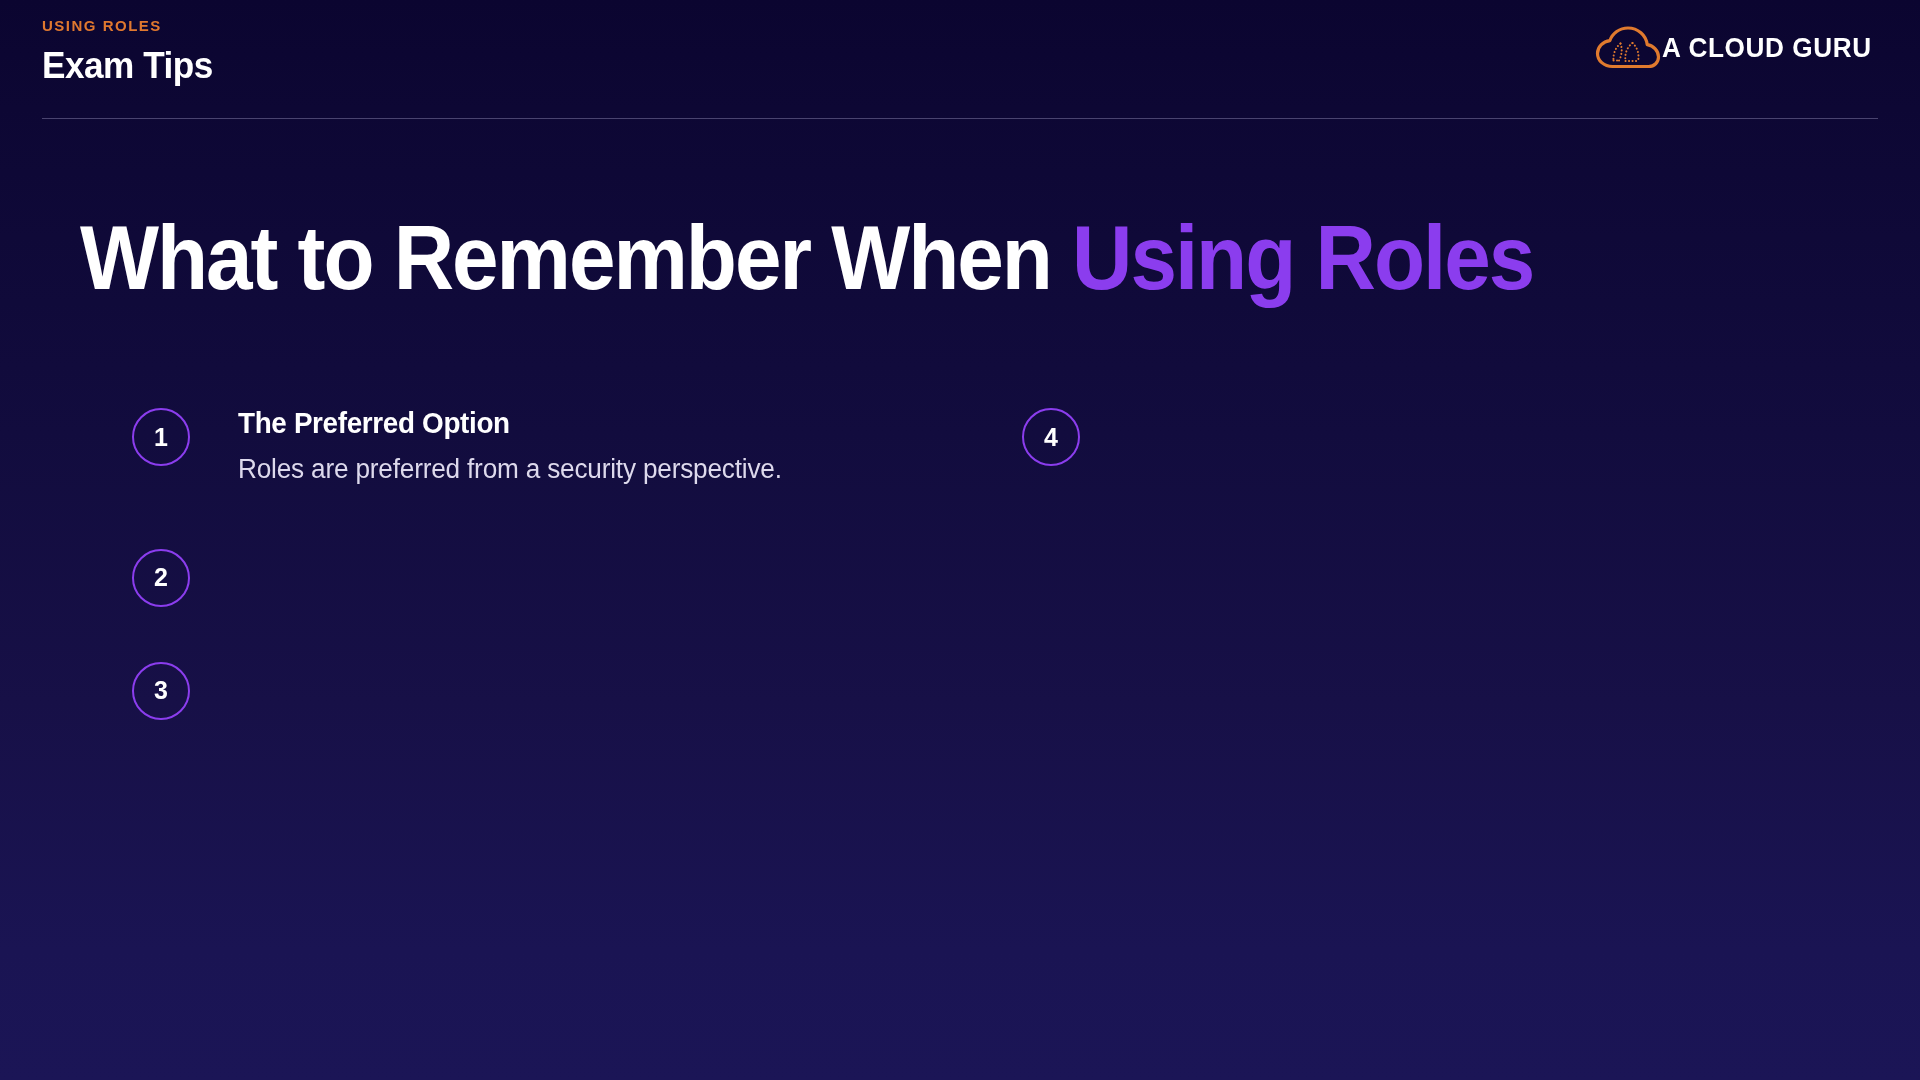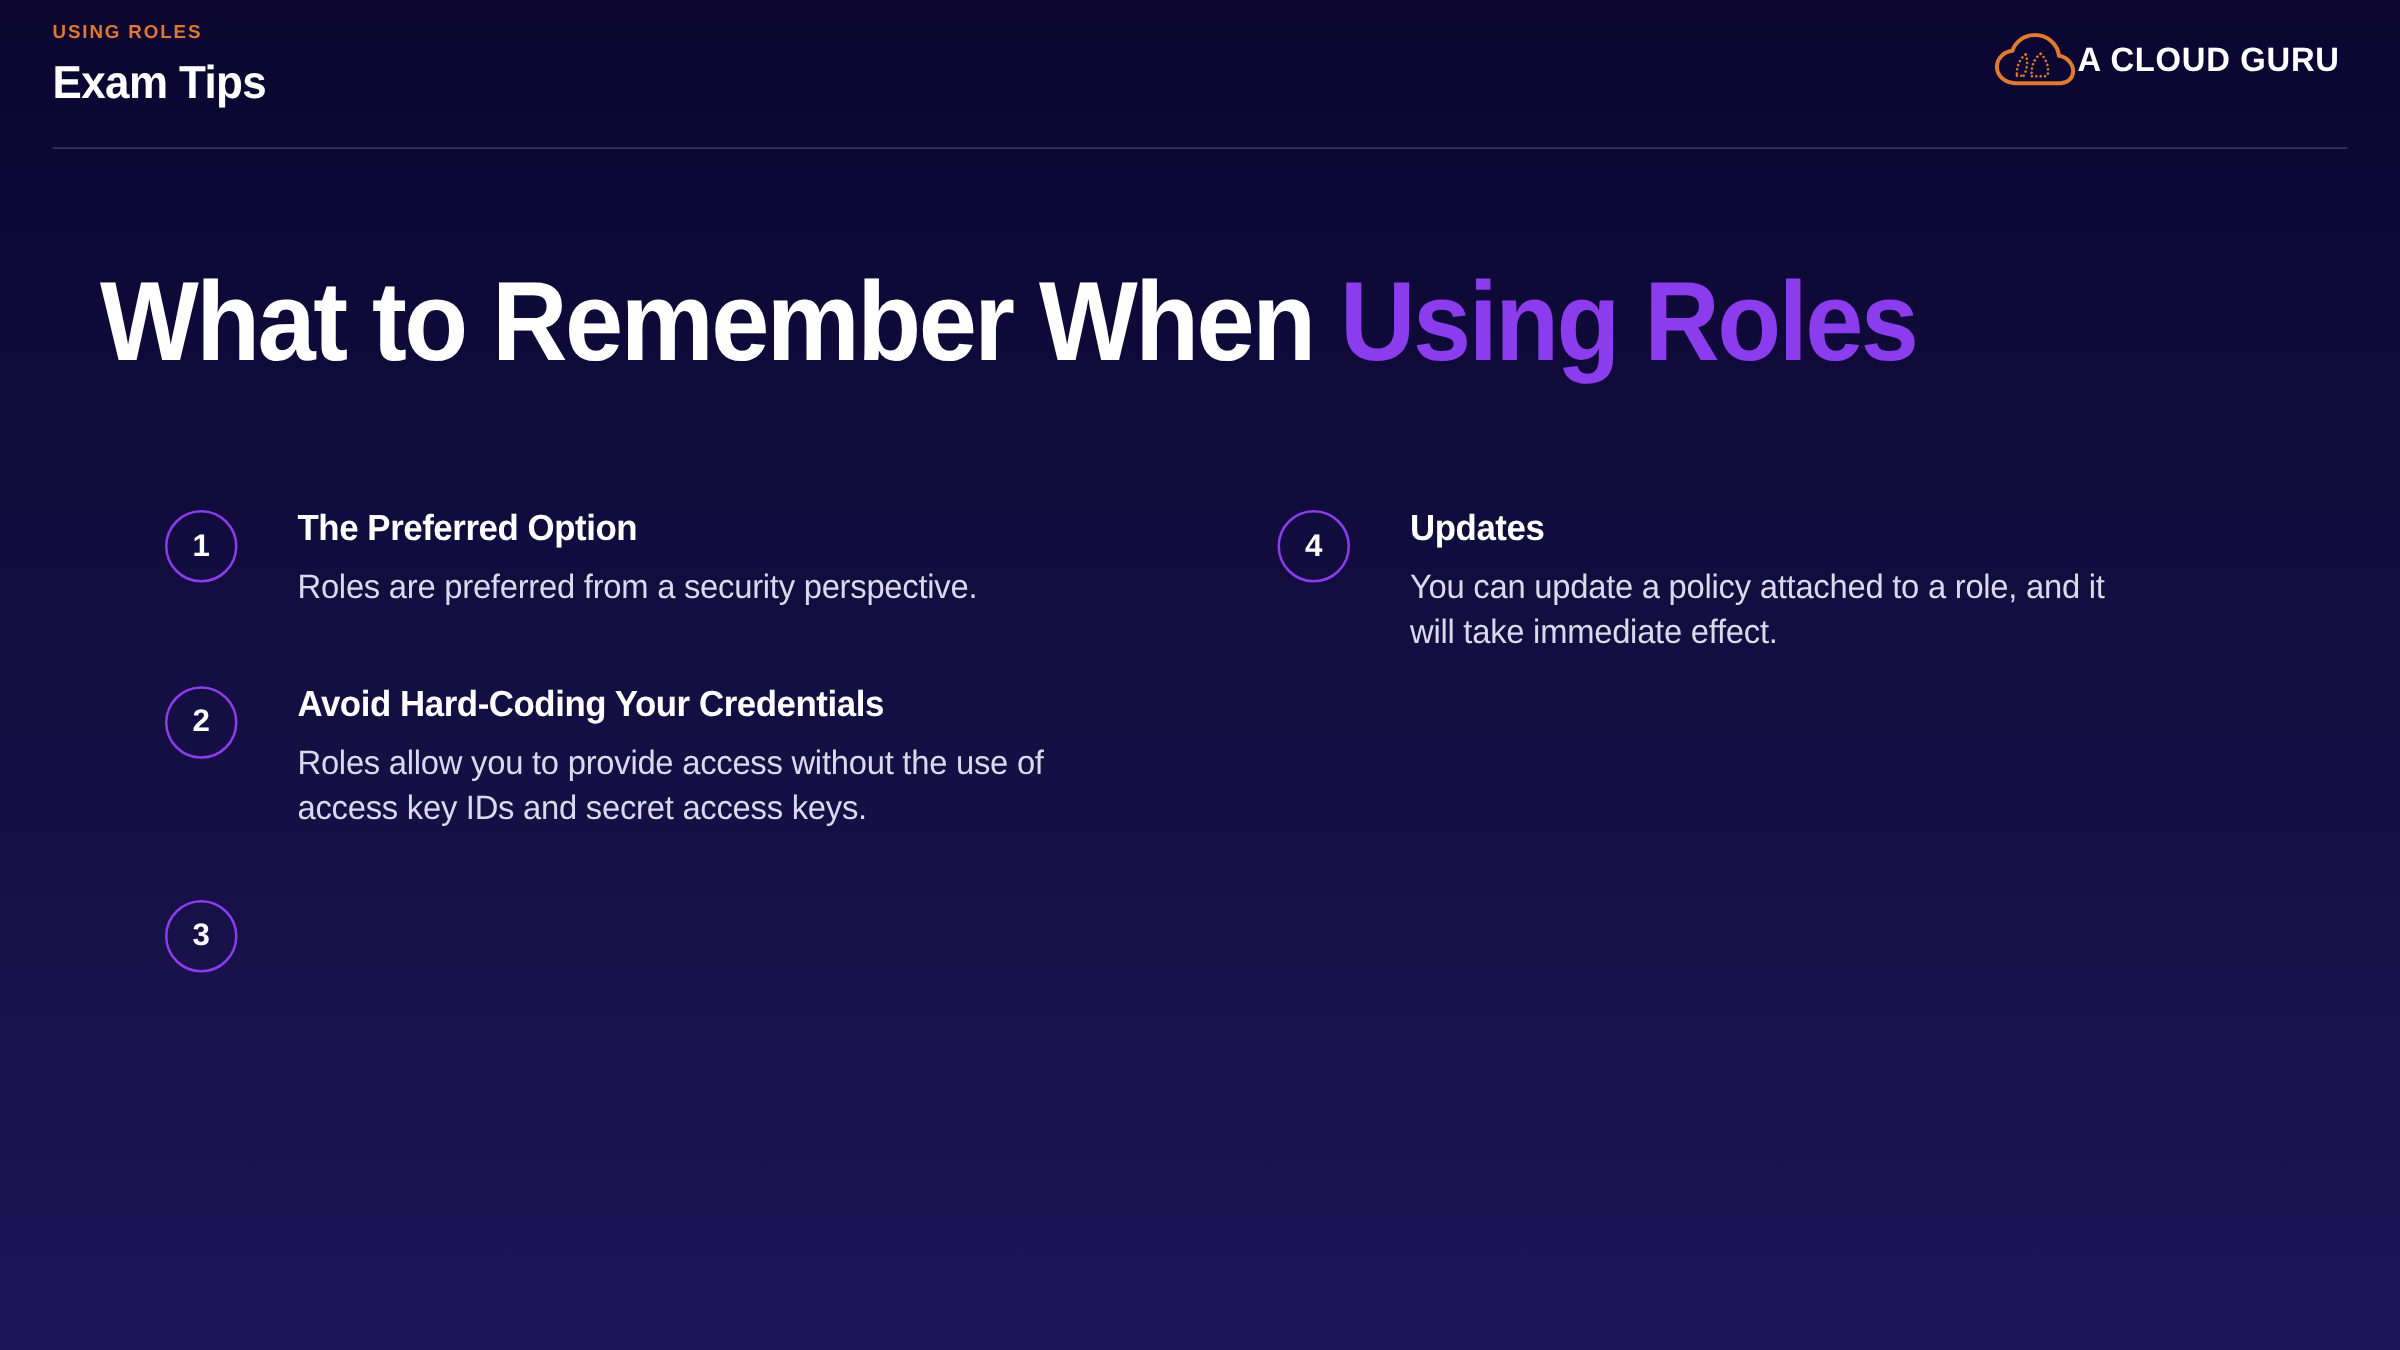--- a/index.html
+++ b/index.html
@@ -135,39 +135,31 @@
       <div class="tip">
         <div class="tip-badge">1</div>
         <div class="tip-body">
           <div class="tip-title">The Preferred Option</div>
           <div class="tip-text">Roles are preferred from a security perspective.</div>
         </div>
       </div>
 
       <div class="tip">
         <div class="tip-badge">2</div>
-        <div class="tip-body">
-          <div class="tip-title">Avoid Hard-Coding Your Credentials</div>
-          <div class="tip-text">Roles allow you to provide access without the use of access key IDs and secret access keys.</div>
-        </div>
       </div>
 
       <div class="tip">
         <div class="tip-badge">3</div>
       </div>
 
     </div>
 
     <div class="col col-right">
 
       <div class="tip">
         <div class="tip-badge">4</div>
-        <div class="tip-body">
-          <div class="tip-title">Updates</div>
-          <div class="tip-text">You can update a policy attached to a role, and it will take immediate effect.</div>
-        </div>
       </div>
 
     </div>
 
   </div>
 
 </div>
 
 </body></html>

